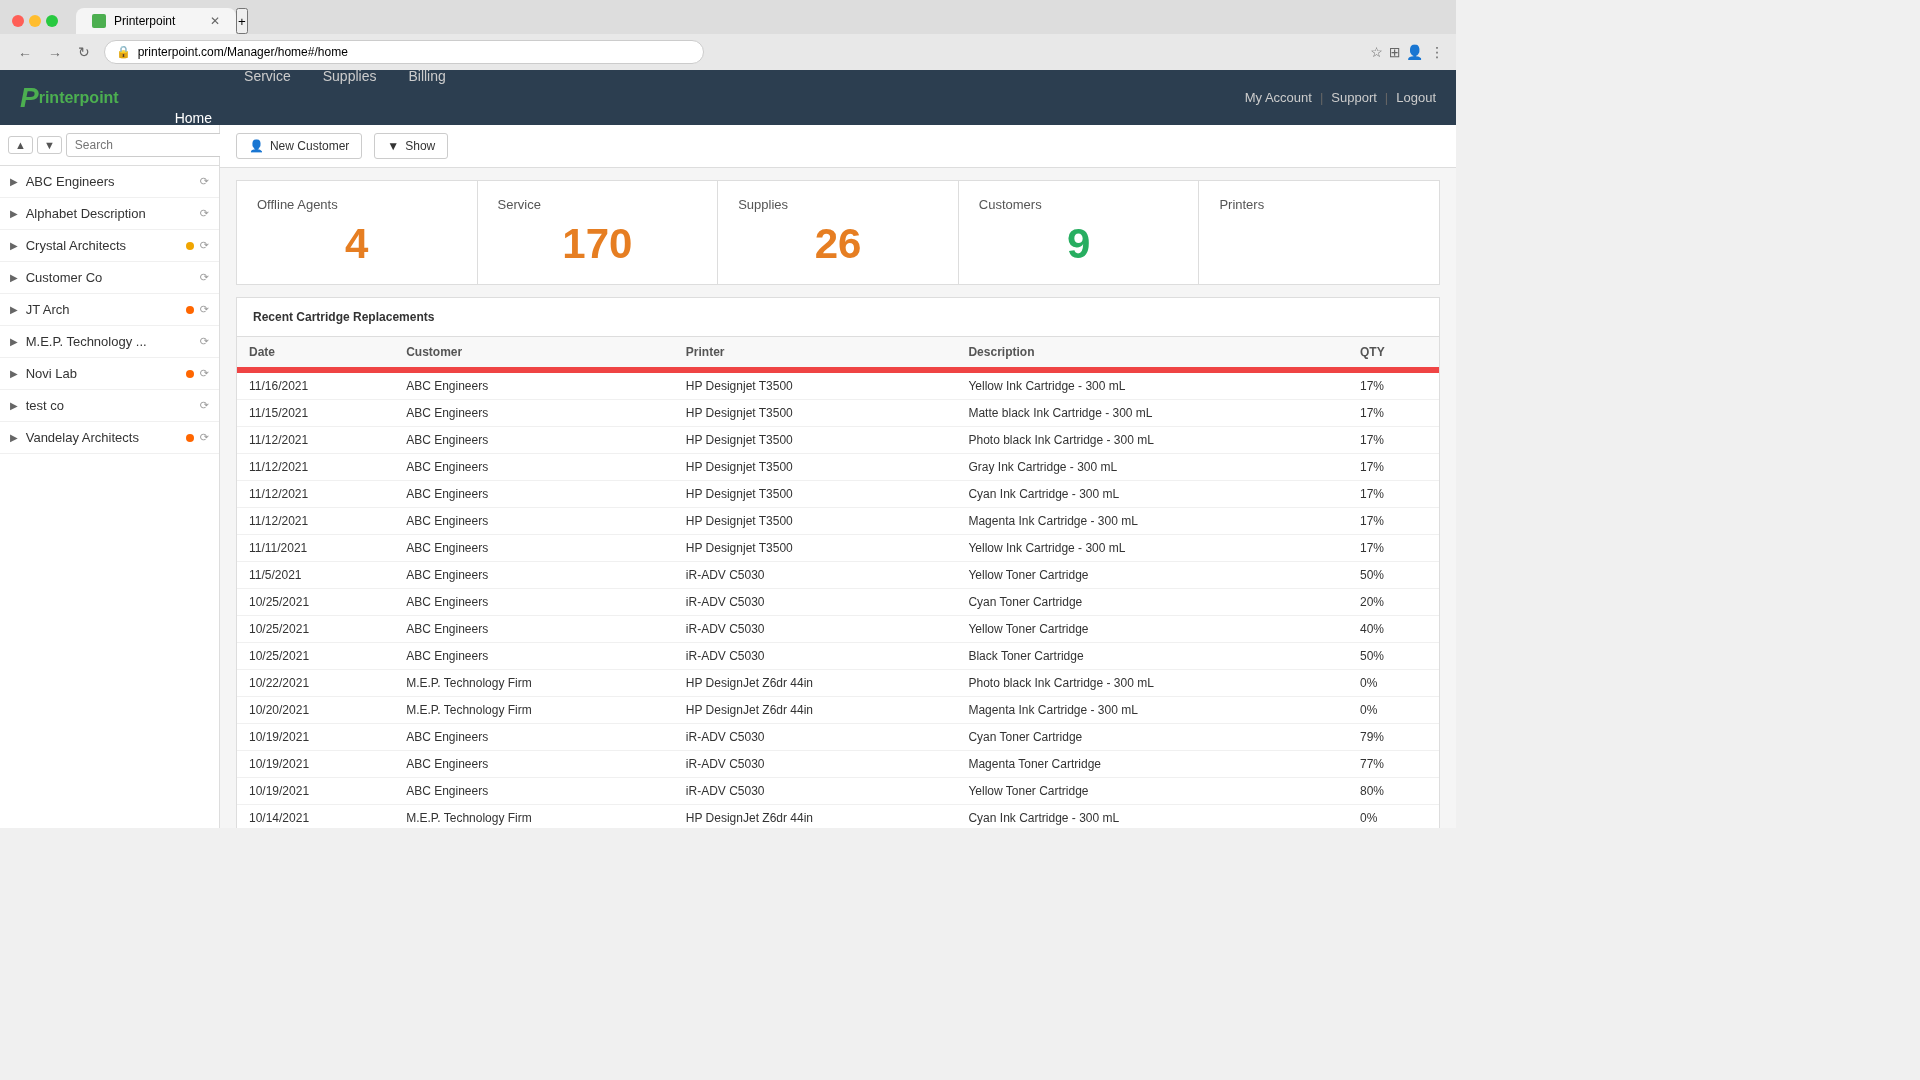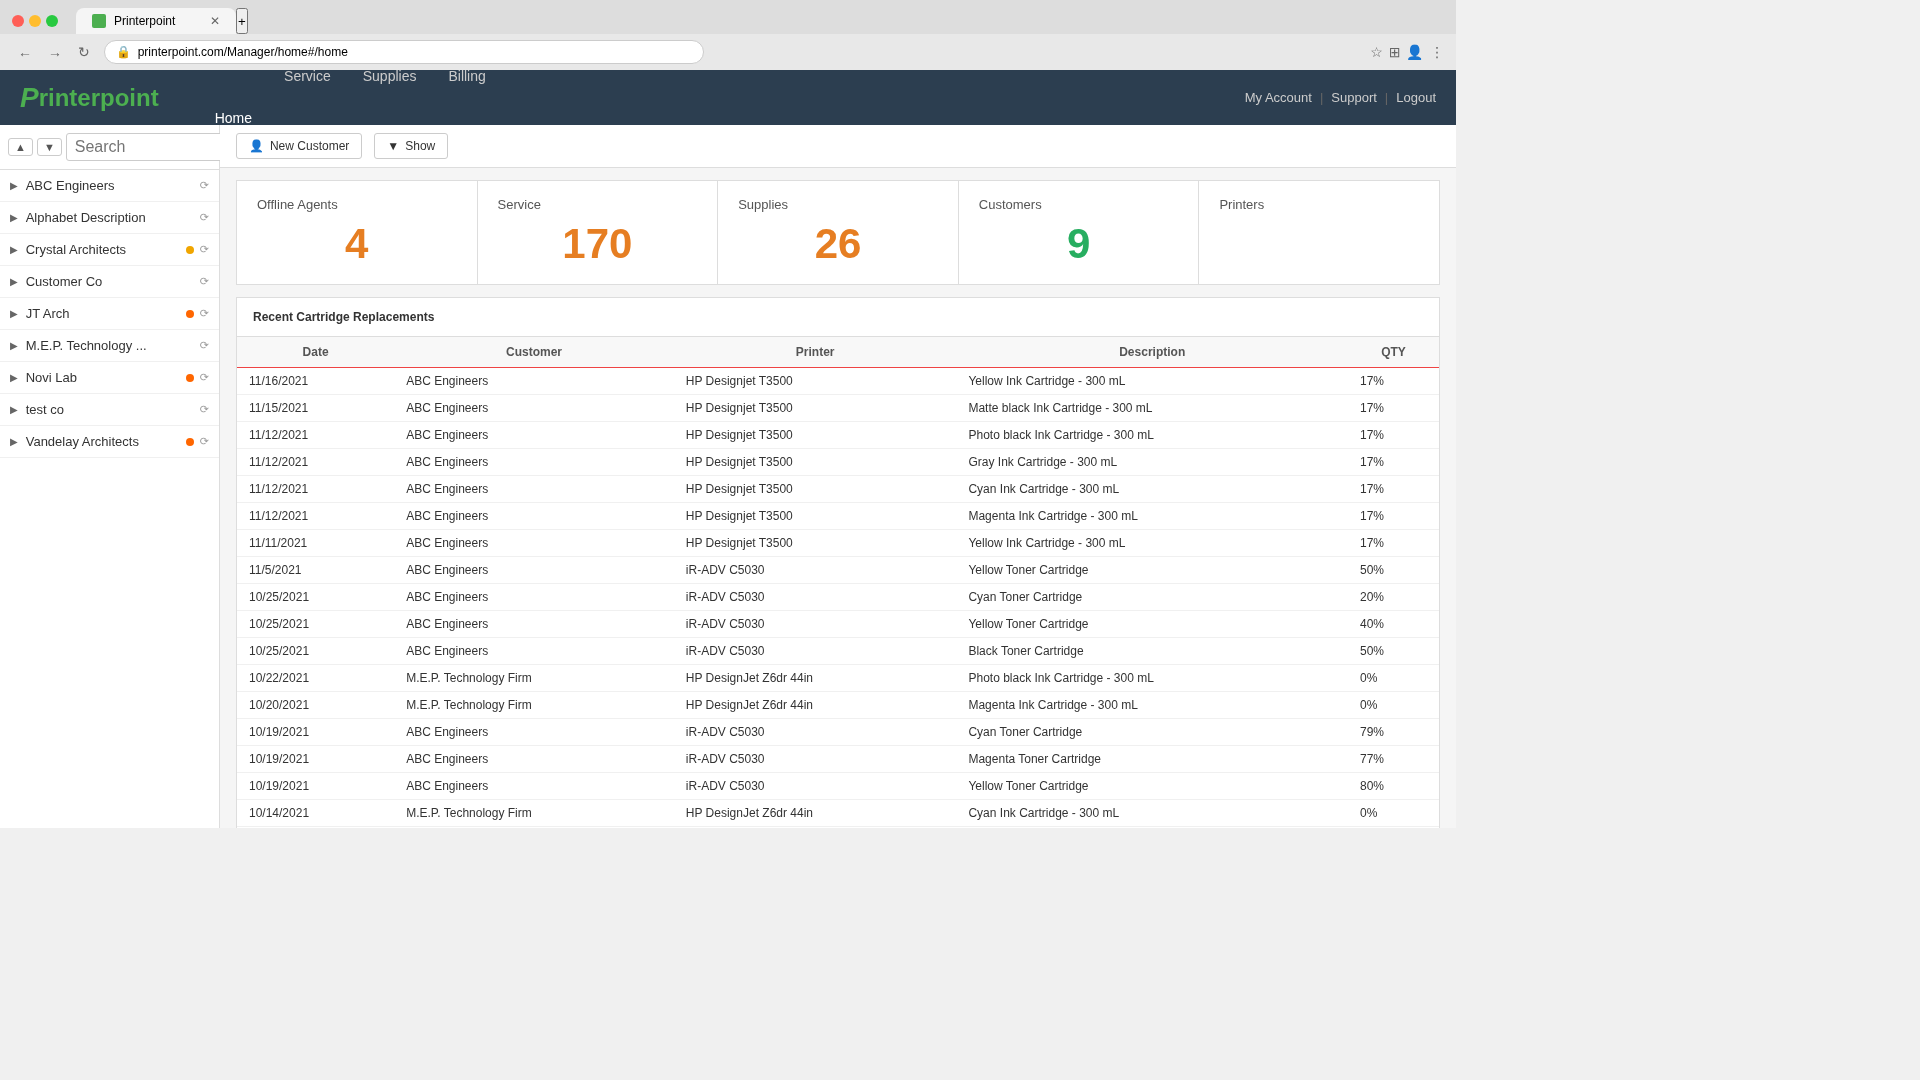--- a/index.html
+++ b/index.html
@@ -25,38 +25,38 @@
     .browser-actions { display: flex; gap: 6px; margin-left: auto; }
     .browser-action-btn { background: none; border: none; color: #666; cursor: pointer; font-size: 14px; }
 
     
     .app-container { display: flex; flex-direction: column; height: calc(100vh - 110px); }
 
     
     .app-header { background: #2c3e50; display: flex; align-items: center; padding: 0 20px; height: 55px; }
     .logo { display: flex; align-items: center; margin-right: 40px; }
     .logo-p { color: #4CAF50; font-size: 28px; font-weight: bold; font-style: italic; }
-    .logo-text { color: white; font-size: 24px; font-weight: bold; }
+    .logo-text { color: white; font-size: 16px; font-weight: bold; }
     .logo-text span { color: #4CAF50; }
     .main-nav { display: flex; gap: 0; }
     .nav-item { color: #ccc; padding: 18px 16px; cursor: pointer; font-size: 14px; text-decoration: none; }
     .nav-item:hover, .nav-item.active { color: white; }
     .nav-item.active { border-bottom: 2px solid #4CAF50; margin-top: 42px; }
     .header-right { margin-left: auto; display: flex; align-items: center; gap: 4px; font-size: 13px; color: #ccc; }
     .header-right a { color: #ccc; text-decoration: none; text-align: right; }
     .header-separator { color: #666; margin: 0 4px; }
 
     
     .main-content { display: flex; flex: 1; overflow: hidden; }
 
     
     .sidebar { width: 220px; background: #fff; border-right: 1px solid #ddd; display: flex; flex-direction: column; flex-shrink: 0; }
     .sidebar-toolbar { display: flex; align-items: center; padding: 8px; border-bottom: 1px solid #ddd; gap: 4px; }
     .sidebar-arrow { background: none; border: 1px solid #ccc; border-radius: 3px; padding: 2px 6px; cursor: pointer; font-size: 11px; color: #555; }
-    .sidebar-search { flex: 1; border: 1px solid #ccc; border-radius: 3px; padding: 4px 8px; font-size: 16px; }
+    .sidebar-search { flex: 1; border: 1px solid #ccc; border-radius: 3px; padding: 4px 8px; font-size: 12px; }
     .sidebar-items { overflow-y: auto; flex: 1; }
     .sidebar-item { display: flex; align-items: center; padding: 8px 10px; cursor: pointer; border-bottom: 1px solid #f0f0f0; }
     .sidebar-item .arrow { color: #666; margin-right: 8px; font-size: 10px; }
     .sidebar-item .name { flex: 1; font-size: 13px; color: #333; }
     .sidebar-item .dot { width: 8px; height: 8px; border-radius: 50%; background: #ff6600; margin-right: 6px; }
     .sidebar-item .dot.yellow { background: #f0a500; }
     .sidebar-item .sync-icon { color: #999; font-size: 11px; }
 
     
     .content-area { flex: 1; background: #f5f5f5; overflow-y: auto; padding: 0; }
@@ -72,21 +72,21 @@
     .stat-card:last-child { border-right: none; }
     .stat-label { font-size: 13px; color: #555; margin-bottom: 8px; font-weight: normal; text-align: left; }
     .stat-value { font-size: 42px; font-weight: bold; }
     .stat-value.orange { color: #e67e22; }
     .stat-value.green { color: #27ae60; }
 
     
     .table-section { margin: 12px 16px; background: white; border: 1px solid #ddd; }
     .table-title { padding: 12px 16px; font-size: 12px; font-weight: bold; color: #333; border-bottom: 1px solid #ddd; }
     .data-table { width: 100%; border-collapse: collapse; font-size: 12px; }
-    .data-table th { background: #f8f8f8; padding: 8px 12px; text-align: center; font-weight: bold; color: #555; border-bottom: 1px solid #ef4444; }
+    .data-table th { background: #f8f8f8; padding: 8px 12px; text-align: left; font-weight: bold; color: #555; border-bottom: 6px solid #ef4444; }
     .data-table td { padding: 6px 12px; border-bottom: 1px solid #f0f0f0; color: #333; }
 
     
     .app-footer { background: #333; color: #999; font-size: 10px; padding: 6px 16px; text-align: left; }
   </style>
 </head>
 <body>
 
 <div class="browser-chrome">
   <div class="browser-titlebar">

